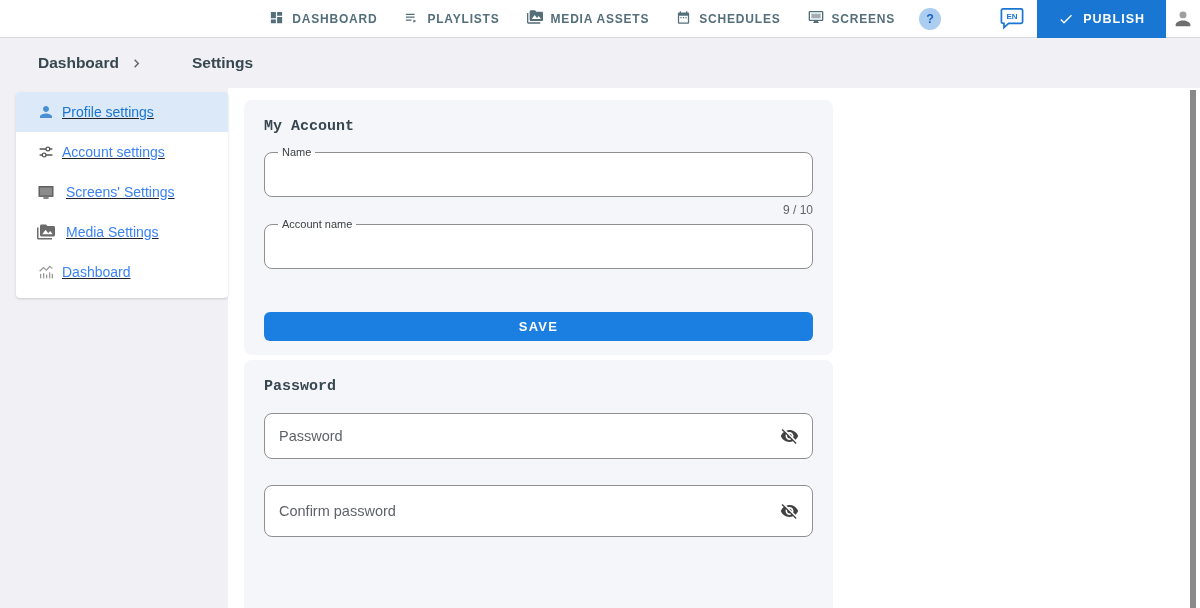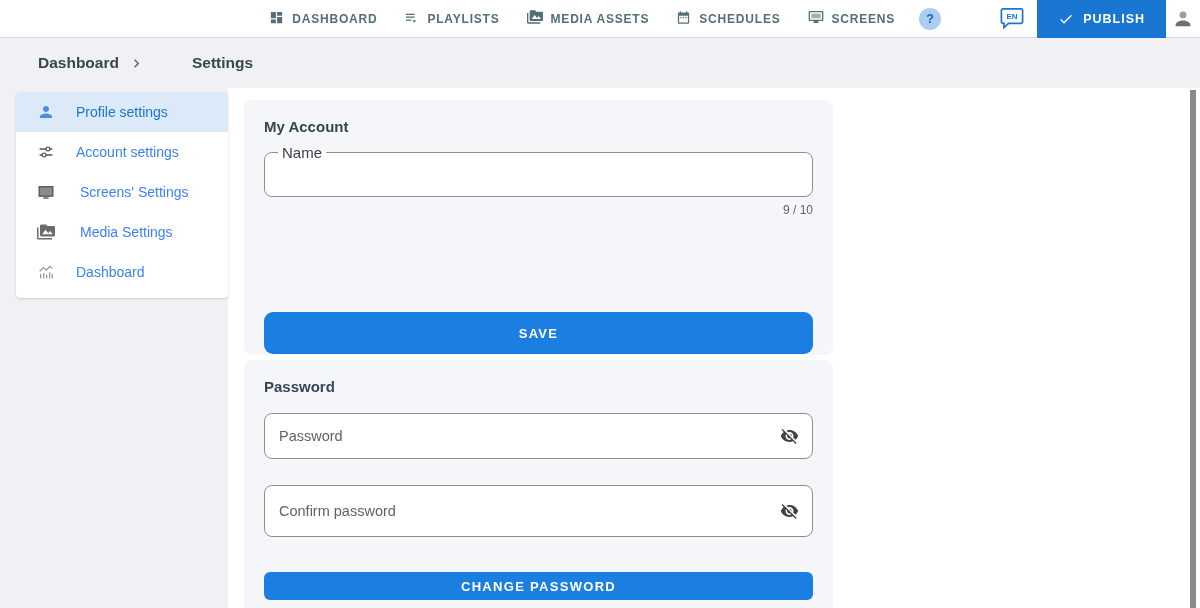--- a/index.html
+++ b/index.html
@@ -50,61 +50,61 @@
   .crumb.current { cursor:default;margin-left:38px; }
   
   .sidebar {
     position:absolute; left:16px; top:92px; width:212px;
     background:#fff; border-radius:4px; overflow:hidden;
     box-shadow:0 1px 3px rgba(0,0,0,.10), 0 1px 2px rgba(0,0,0,.06);
     padding-bottom:6px; z-index:3;
   }
   .side-item {
     height:40px; display:flex; align-items:center;
-    padding-left:20px; gap:20px; cursor:pointer;
+    padding-left:20px; gap:6px; cursor:pointer;text-decoration:underline;
   }
   .side-item .side-icon { width:20px; display:flex; justify-content:center; color:#616161; }
   .side-item .side-label { font-size:14px; color:#3b82f6; }
   .side-item.active { background:#dcE9f8; }
   .side-item.active .side-label { color:#1976d2; }
   .side-item.active .side-icon { color:#4a8fd3; }
   .side-item:nth-child(3) .side-label, .side-item:nth-child(4) .side-label { margin-left:4px; }
   
   .main { position:absolute; left:228px; top:88px; right:0; bottom:0; background:#ffffff; }
   .panel {
     position:absolute; left:16px; width:589px;
     background:#f5f6fa; border-radius:8px;
   }
   .panel-account { top:12px; height:255px; }
   .panel-password { top:272px; height:260px; }
-  .panel-title { position:absolute; left:20px; top:18px; font-size:15px; font-weight:700; color:#37474f; }
+  .panel-title { position:absolute; left:20px; top:18px; font-size:15px; font-weight:700; color:#37474f;font-family:Liberation Mono, monospace; }
   .ofield {
     position:absolute; left:20px; width:549px; height:45px;
     background:#fff; border:1px solid #8f8f8f; border-radius:8px;
   }
   .ofield .flabel {
     position:absolute; top:-7px; left:13px; padding:0 4px;
-    font-size:15px; color:#3c4043; line-height:13px;
+    font-size:11px; color:#3c4043; line-height:13px;
     background:linear-gradient(#f5f6fa 46%, #ffffff 46%);
   }
   .ofield input {
     width:100%; height:100%; border:none; outline:none; background:transparent;
     font-family:inherit; font-size:14.5px; color:#202124; padding:0 14px; border-radius:8px;
   }
   .ofield input::placeholder { color:#5f6368; opacity:1; }
   .field-name { top:52px; }
   .counter { position:absolute; right:20px; top:103px; font-size:12px; color:#5f6368; }
   .field-account { top:124px; }
   .wide-btn {
     position:absolute; left:20px; width:549px; border:none; border-radius:6px;
     background:#1b7fe1; color:#fff; font-family:inherit;
     font-size:13px; font-weight:700; letter-spacing:1.3px;
     display:flex; align-items:center; justify-content:center; cursor:pointer;
   }
-  .save-btn { top:212px; height:42px;border-radius:9px; }
+  .save-btn { top:212px; height:29px; }
   .field-password { top:53px; height:46px; }
   .field-confirm  { top:125px; height:52px; }
   .pw-input { padding-right:44px !important; }
   .eye-btn {
     position:absolute; right:11px; top:50%; transform:translateY(-50%);
     background:none; border:none; cursor:pointer; color:#424242;
     display:flex; align-items:center; padding:2px;
   }
   .change-btn { top:212px; height:28px; }
   
@@ -239,20 +239,24 @@
 
 <div class="main">
 
   <div class="panel panel-account">
     <div class="panel-title">My Account</div>
     <div class="ofield field-name">
       <span class="flabel">Name</span>
       <input type="text" value="" style="">
     </div>
     <div class="counter">9 / 10</div>
+    <div class="ofield field-account">
+      <span class="flabel">Account name</span>
+      <input type="text" value="" style="">
+    </div>
     <button class="wide-btn save-btn">SAVE</button>
   </div>
 
   <div class="panel panel-password">
     <div class="panel-title">Password</div>
     <div class="ofield field-password">
       <input class="pw-input" type="text" placeholder="Password" style="">
       <button class="eye-btn">
         <svg width="19" height="19" viewBox="0 0 24 24" fill="currentColor">
             <path d="M12 7c2.76 0 5 2.24 5 5 0 .65-.13 1.26-.36 1.83l2.92 2.92c1.51-1.26 2.7-2.89 3.43-4.75-1.73-4.39-6-7.5-11-7.5-1.4 0-2.74.25-3.98.7l2.16 2.16C10.74 7.13 11.35 7 12 7zM2 4.27l2.28 2.28.46.46C3.08 8.3 1.78 10.02 1 12c1.73 4.39 6 7.5 11 7.5 1.55 0 3.03-.3 4.38-.84l.42.42L19.73 22 21 20.73 3.27 3 2 4.27zM7.53 9.8l1.55 1.55c-.05.21-.08.43-.08.65 0 1.66 1.34 3 3 3 .22 0 .44-.03.65-.08l1.55 1.55c-.67.33-1.41.53-2.2.53-2.76 0-5-2.24-5-5 0-.79.2-1.53.53-2.2zm4.31-.78l3.15 3.15.02-.16c0-1.66-1.34-3-3-3l-.17.01z"></path>
@@ -260,18 +264,17 @@
       </button>
     </div>
     <div class="ofield field-confirm">
       <input class="pw-input" type="text" placeholder="Confirm password" style="">
       <button class="eye-btn">
         <svg width="19" height="19" viewBox="0 0 24 24" fill="currentColor">
             <path d="M12 7c2.76 0 5 2.24 5 5 0 .65-.13 1.26-.36 1.83l2.92 2.92c1.51-1.26 2.7-2.89 3.43-4.75-1.73-4.39-6-7.5-11-7.5-1.4 0-2.74.25-3.98.7l2.16 2.16C10.74 7.13 11.35 7 12 7zM2 4.27l2.28 2.28.46.46C3.08 8.3 1.78 10.02 1 12c1.73 4.39 6 7.5 11 7.5 1.55 0 3.03-.3 4.38-.84l.42.42L19.73 22 21 20.73 3.27 3 2 4.27zM7.53 9.8l1.55 1.55c-.05.21-.08.43-.08.65 0 1.66 1.34 3 3 3 .22 0 .44-.03.65-.08l1.55 1.55c-.67.33-1.41.53-2.2.53-2.76 0-5-2.24-5-5 0-.79.2-1.53.53-2.2zm4.31-.78l3.15 3.15.02-.16c0-1.66-1.34-3-3-3l-.17.01z"></path>
           </svg>
       </button>
     </div>
-    <button class="wide-btn change-btn">CHANGE PASSWORD</button>
   </div>
 
 </div>
 
 <div class="scroll-thumb"></div>
 
 </body></html>

